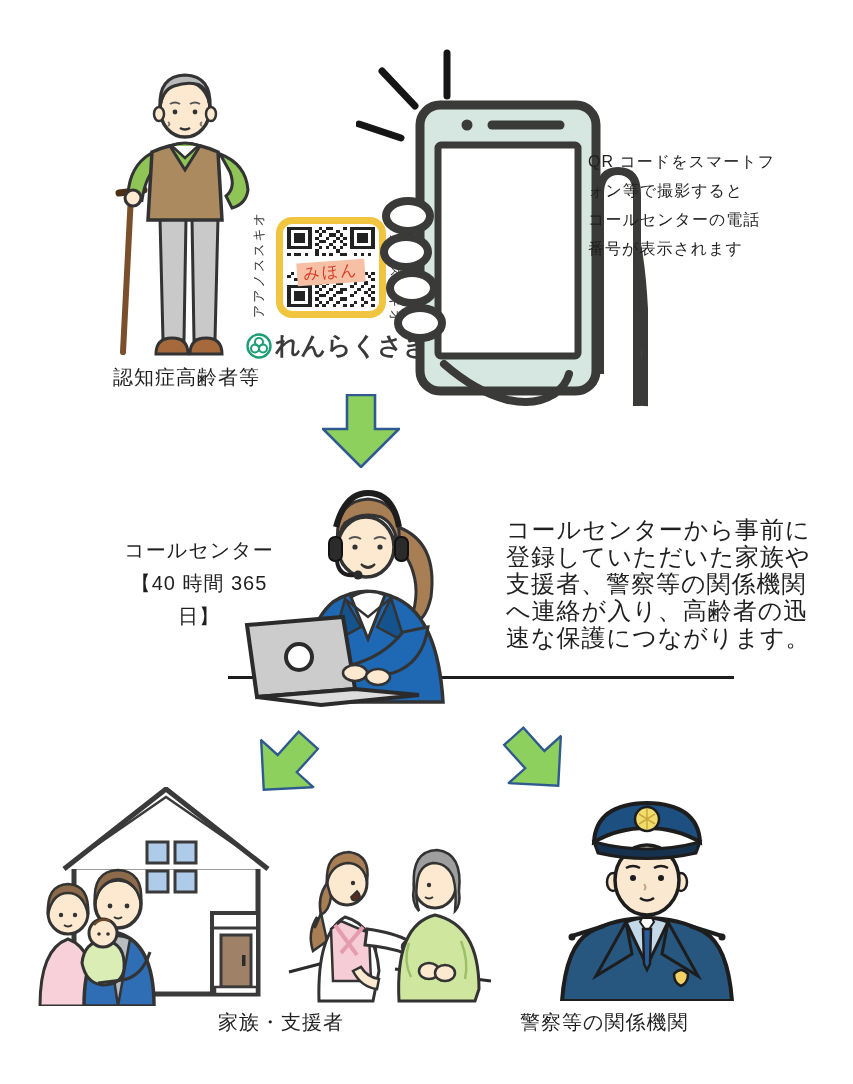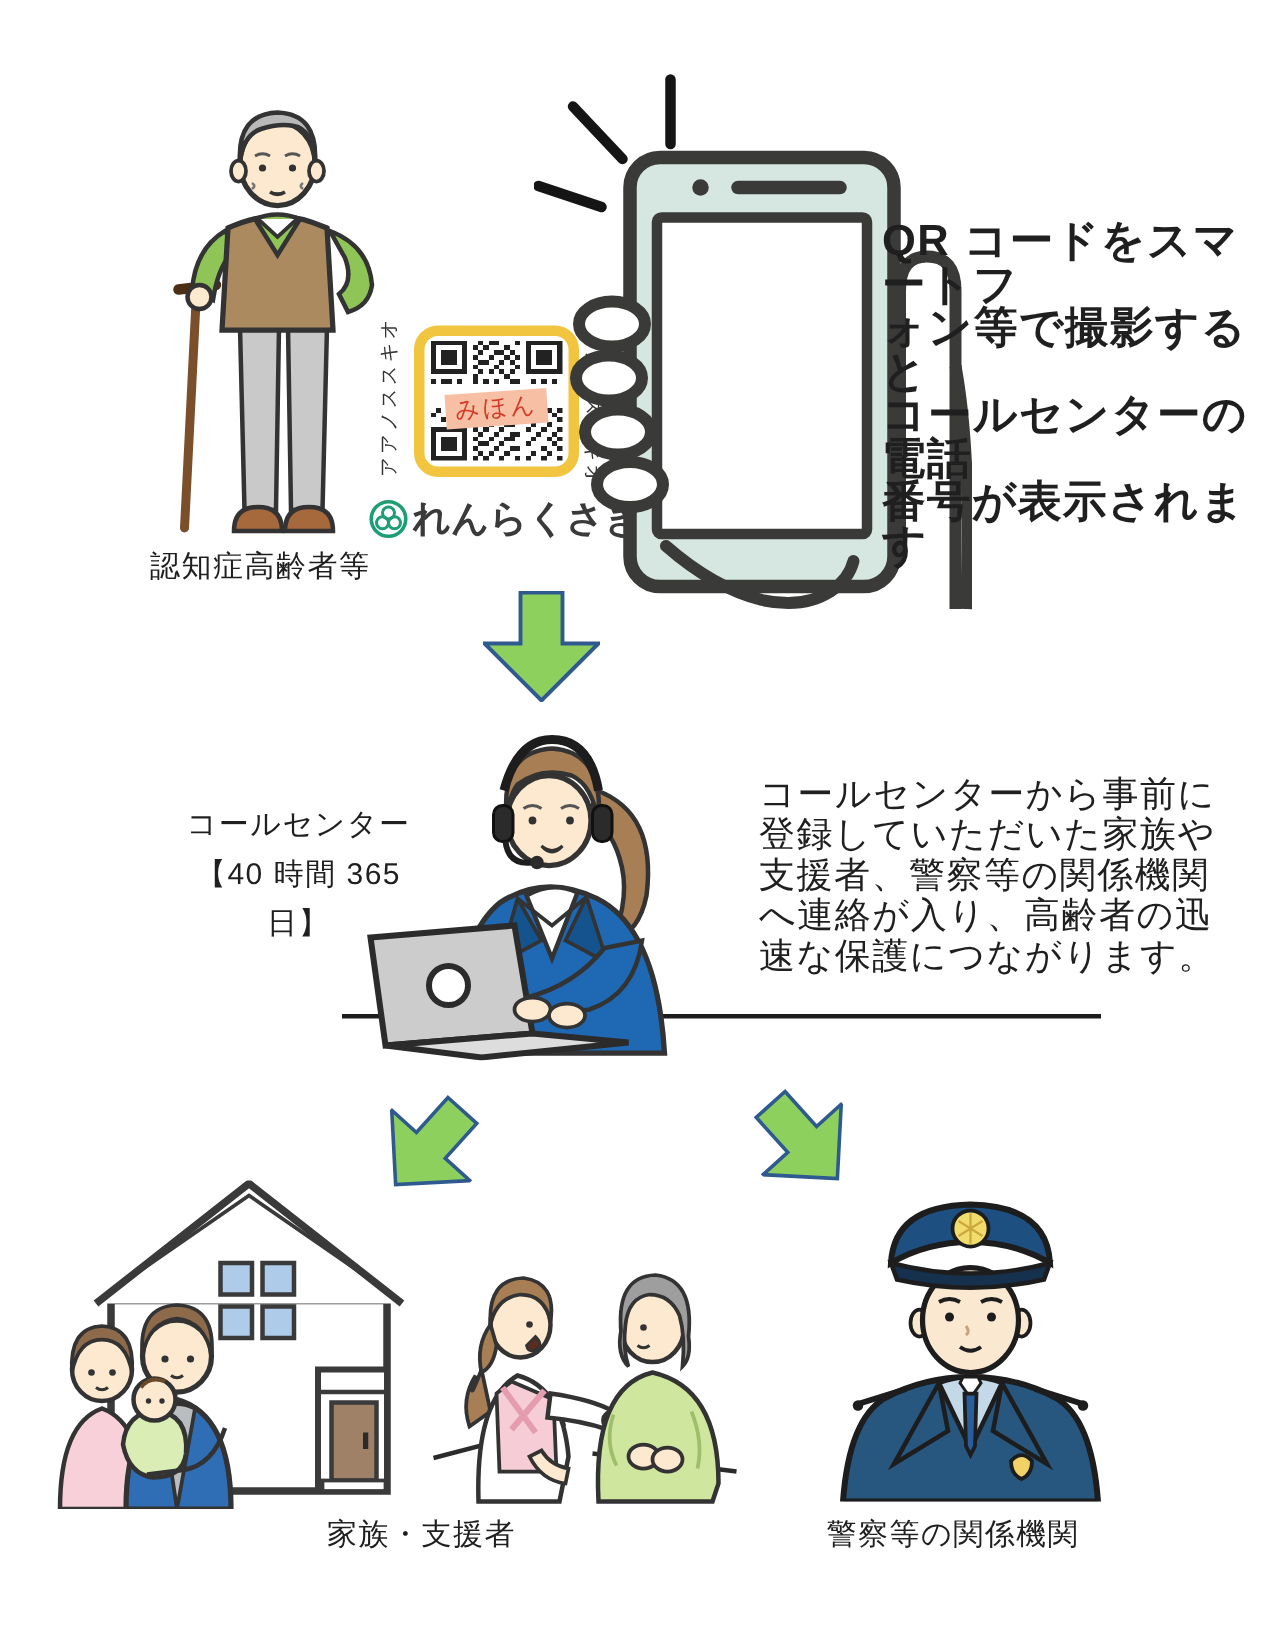--- a/index.html
+++ b/index.html
@@ -1,21 +1,21 @@
 <!DOCTYPE html>
 <html><head>
 <meta charset="utf-8">
 <style>
   html,body{margin:0;padding:0;background:#fff;}
   #canvas{position:relative;width:853px;height:1084px;background:#fff;overflow:hidden;
           font-family:"Liberation Sans","DejaVu Sans",sans-serif;color:#1f1f1f;}
   .abs{position:absolute;}
   .txt{white-space:pre-line;color:#1f1f1f;}
   .caption{font-size:20px;letter-spacing:1px;color:#1f1f1f;}
-  .para{font-size:29px;letter-spacing:1px;line-height:29px;font-weight:bold;}
+  .para{font-size:16px;letter-spacing:1px;line-height:29px;}
   
   .qr-frame{position:absolute;left:276px;top:217px;width:96px;height:87px;
             border:7px solid #f1c53f;border-radius:16px;background:#fff;}
   .qr-frame svg{position:absolute;left:4px;top:3px;}
   .sample-pill{position:absolute;left:14px;top:37px;width:68px;height:23px;background:#f7c0a5;
                transform:rotate(-4deg);display:flex;align-items:center;justify-content:center;
                font-size:16px;color:#d43a28;letter-spacing:2px;}
   .vtext{font-size:13px;letter-spacing:2px;color:#333;width:100px;height:15px;
          transform-origin:left top;white-space:nowrap;text-align:center;}
   .logo-row{position:absolute;left:245px;top:329px;display:flex;align-items:center;gap:2px;}
@@ -53,21 +53,21 @@
     <path d="M60,46 Q58,14 85,13 Q112,14 110,46 Q108,24 96,22 Q86,20 74,24 Q62,28 60,46 Z" fill="#b9b9b9" stroke="#333" stroke-width="3"></path>
     <ellipse cx="59" cy="52" rx="5" ry="7" fill="#fde9cf" stroke="#333" stroke-width="2.5"></ellipse>
     <ellipse cx="111" cy="52" rx="5" ry="7" fill="#fde9cf" stroke="#333" stroke-width="2.5"></ellipse>
     <circle cx="75" cy="50" r="2.4" fill="#333"></circle>
     <circle cx="95" cy="50" r="2.4" fill="#333"></circle>
     <path d="M70,42 q5,-3 10,0" stroke="#555" stroke-width="2" fill="none"></path>
     <path d="M90,42 q5,-3 10,0" stroke="#555" stroke-width="2" fill="none"></path>
     <path d="M80,66 q5,3 10,0" stroke="#333" stroke-width="2.5" fill="none"></path>
     <path d="M68,60 q3,2 0,4 M102,60 q-3,2 0,4" stroke="#777" stroke-width="1.8" fill="none"></path>
   </svg>
-  <div class="abs caption" style="left:100px;top:364px">認知症高齢者等</div>
+  <div class="abs caption" style="left:113px;top:364px">認知症高齢者等</div>
 
   <div class="abs vtext" style="left:250px;top:318px;transform:rotate(-90deg)">アアノススキオ</div>
   <div class="abs vtext" style="left:404px;top:218px;transform:rotate(90deg)">アアノススキオ</div>
 
   <div class="qr-frame">
     <svg width="88" height="80" viewBox="0 0 25 25" preserveAspectRatio="none">
       <g shape-rendering="crispEdges">
         <rect x="0" y="0" width="7" height="7" fill="#222"></rect>
           <rect x="1" y="1" width="5" height="5" fill="#fff"></rect>
           <rect x="2" y="2" width="3" height="3" fill="#222"></rect>
@@ -288,15 +288,15 @@
       <circle cx="105" cy="82" r="3" fill="#1d1d1d"></circle>
     <path d="M70,72 q7,-4 14,0 M98,72 q7,-4 14,0" stroke="#1d1d1d" stroke-width="2.5" fill="none"></path>
     <path d="M88,88 q3,4 0,6" stroke="#c9a27c" stroke-width="2" fill="none"></path>
     <path d="M84,102 q7,5 14,0" stroke="#1d1d1d" stroke-width="2.5" fill="none"></path>
 
     <path d="M38,46 Q40,8 91,7 Q142,8 144,46 Q120,32 91,32 Q62,32 38,46 Z" fill="#1d4f80" stroke="#1d1d1d" stroke-width="4"></path>
     <path d="M38,46 Q91,60 144,46 L140,57 Q91,68 42,57 Z" fill="#15314d" stroke="#1d1d1d" stroke-width="3"></path>
     <circle cx="91" cy="23" r="12" fill="#f2dc6b" stroke="#1d1d1d" stroke-width="2.5"></circle>
     <path d="M83,18 L99,28 M83,28 L99,18 M91,13 L91,33" stroke="#caa93f" stroke-width="1.5"></path>
   </svg>
-  <div class="abs caption" style="left:551px;top:1009px">警察等の関係機関</div>
+  <div class="abs caption" style="left:520px;top:1009px">警察等の関係機関</div>
 
 </div>
 
 </body></html>

